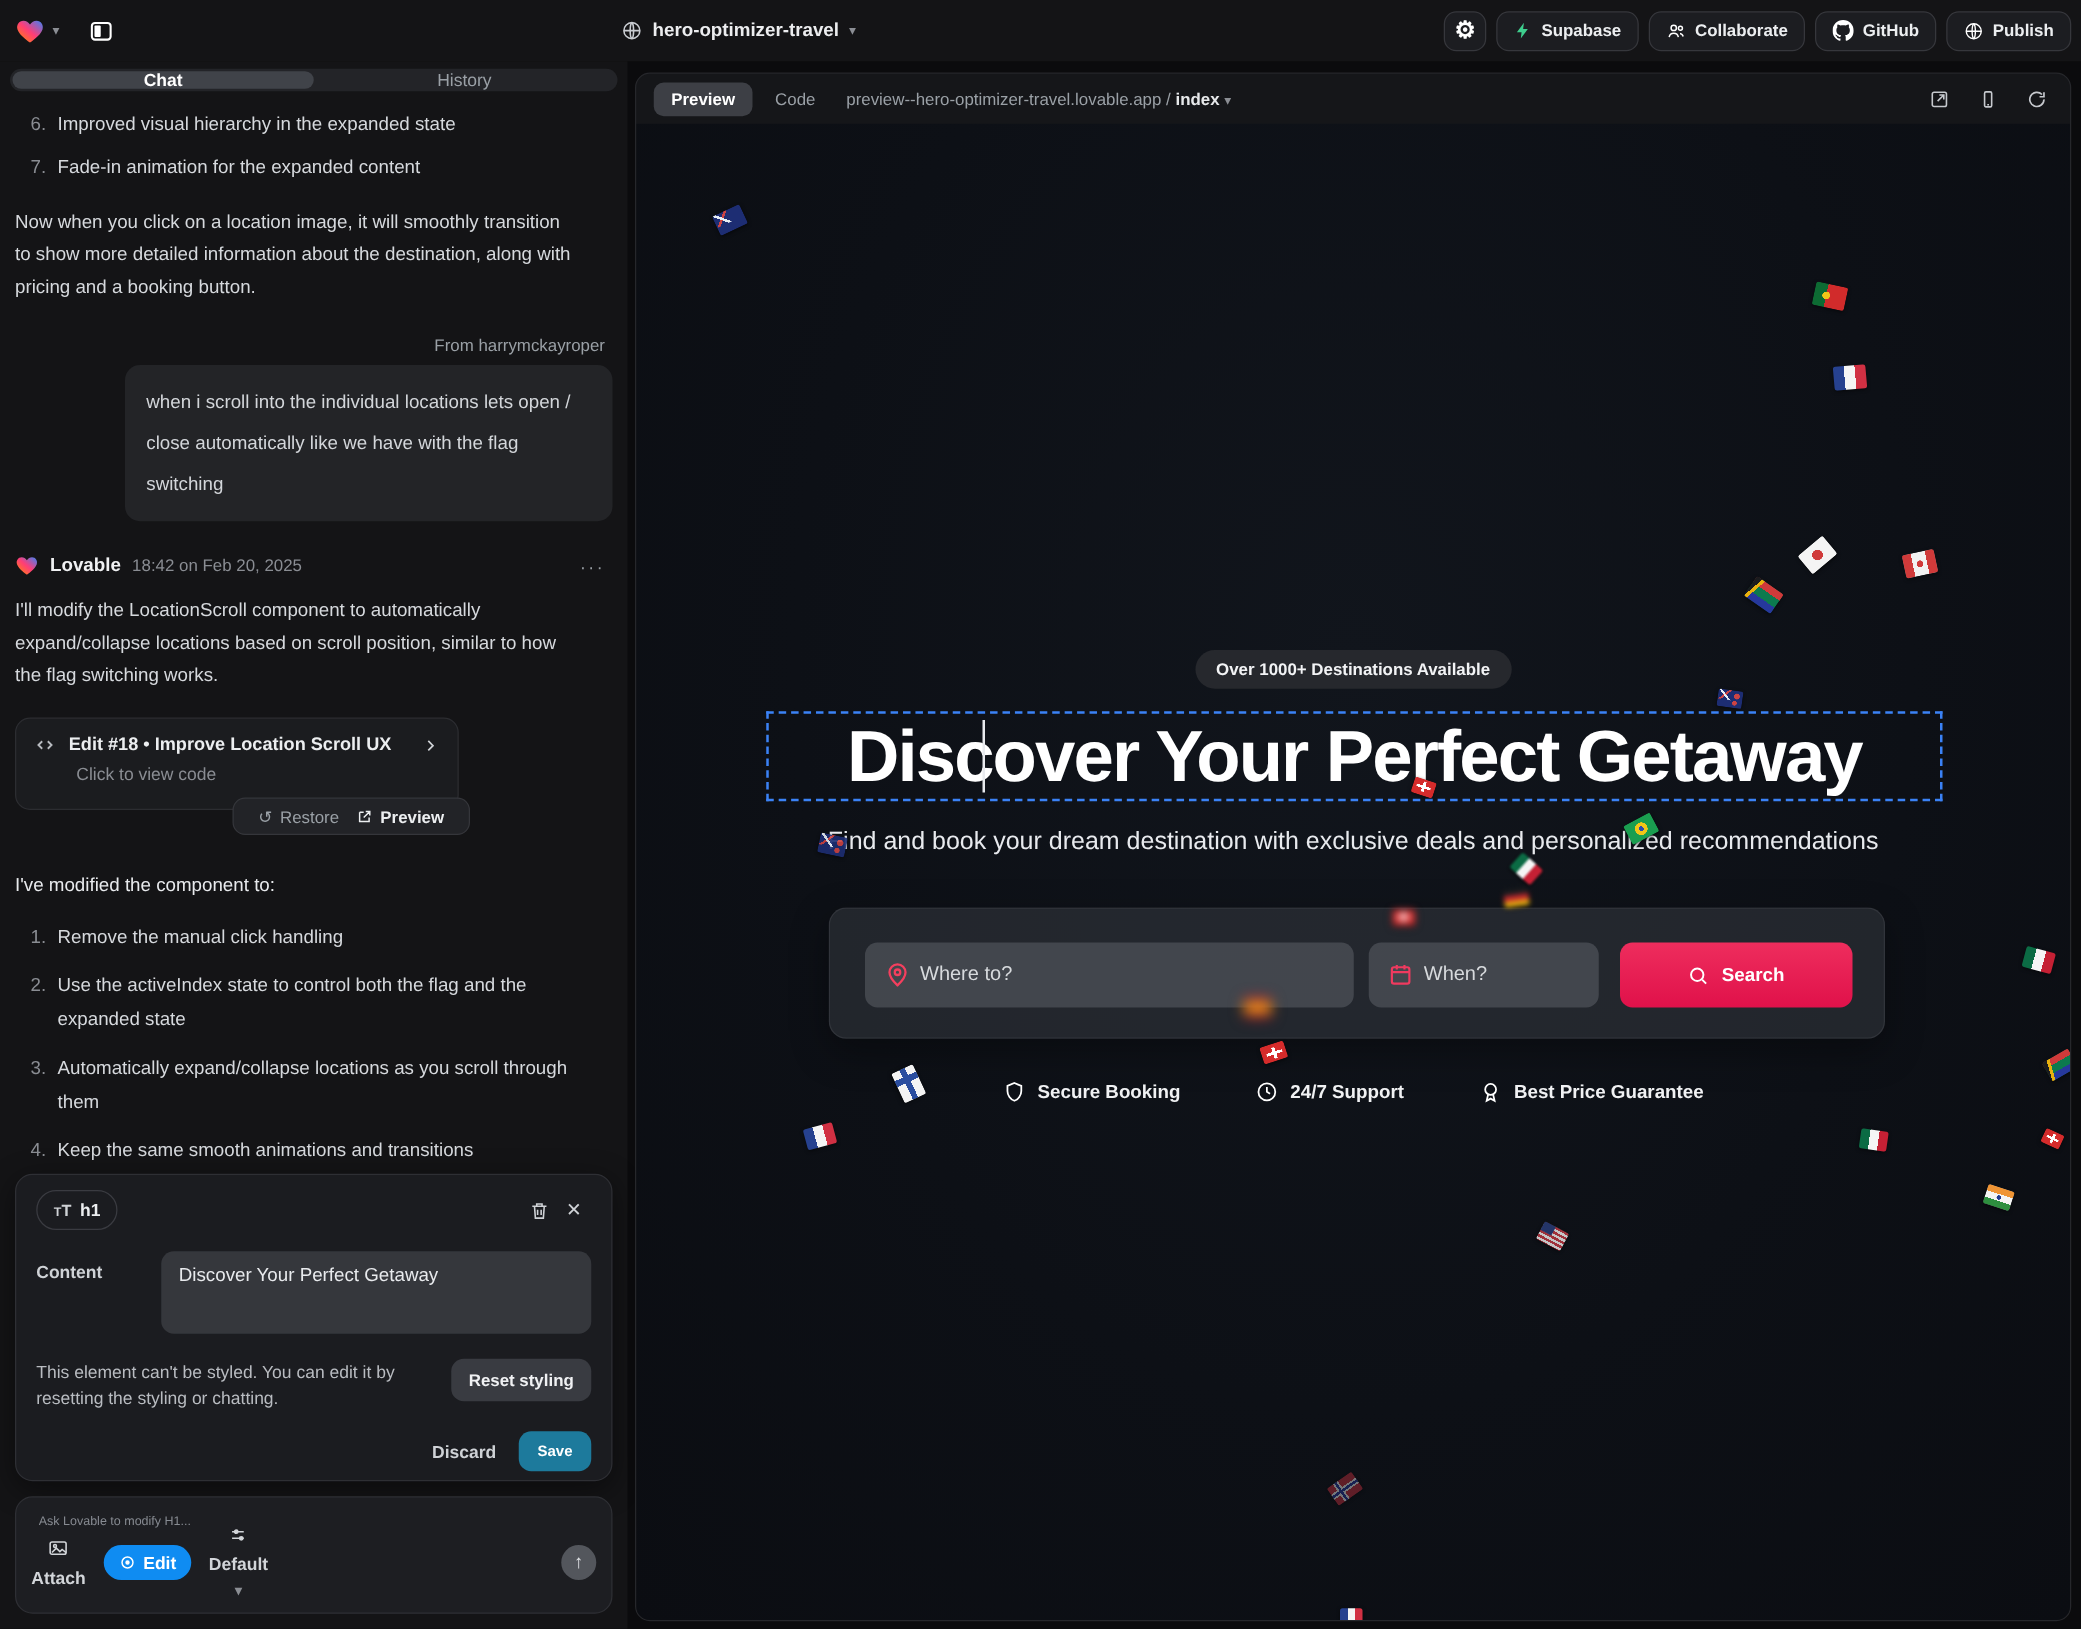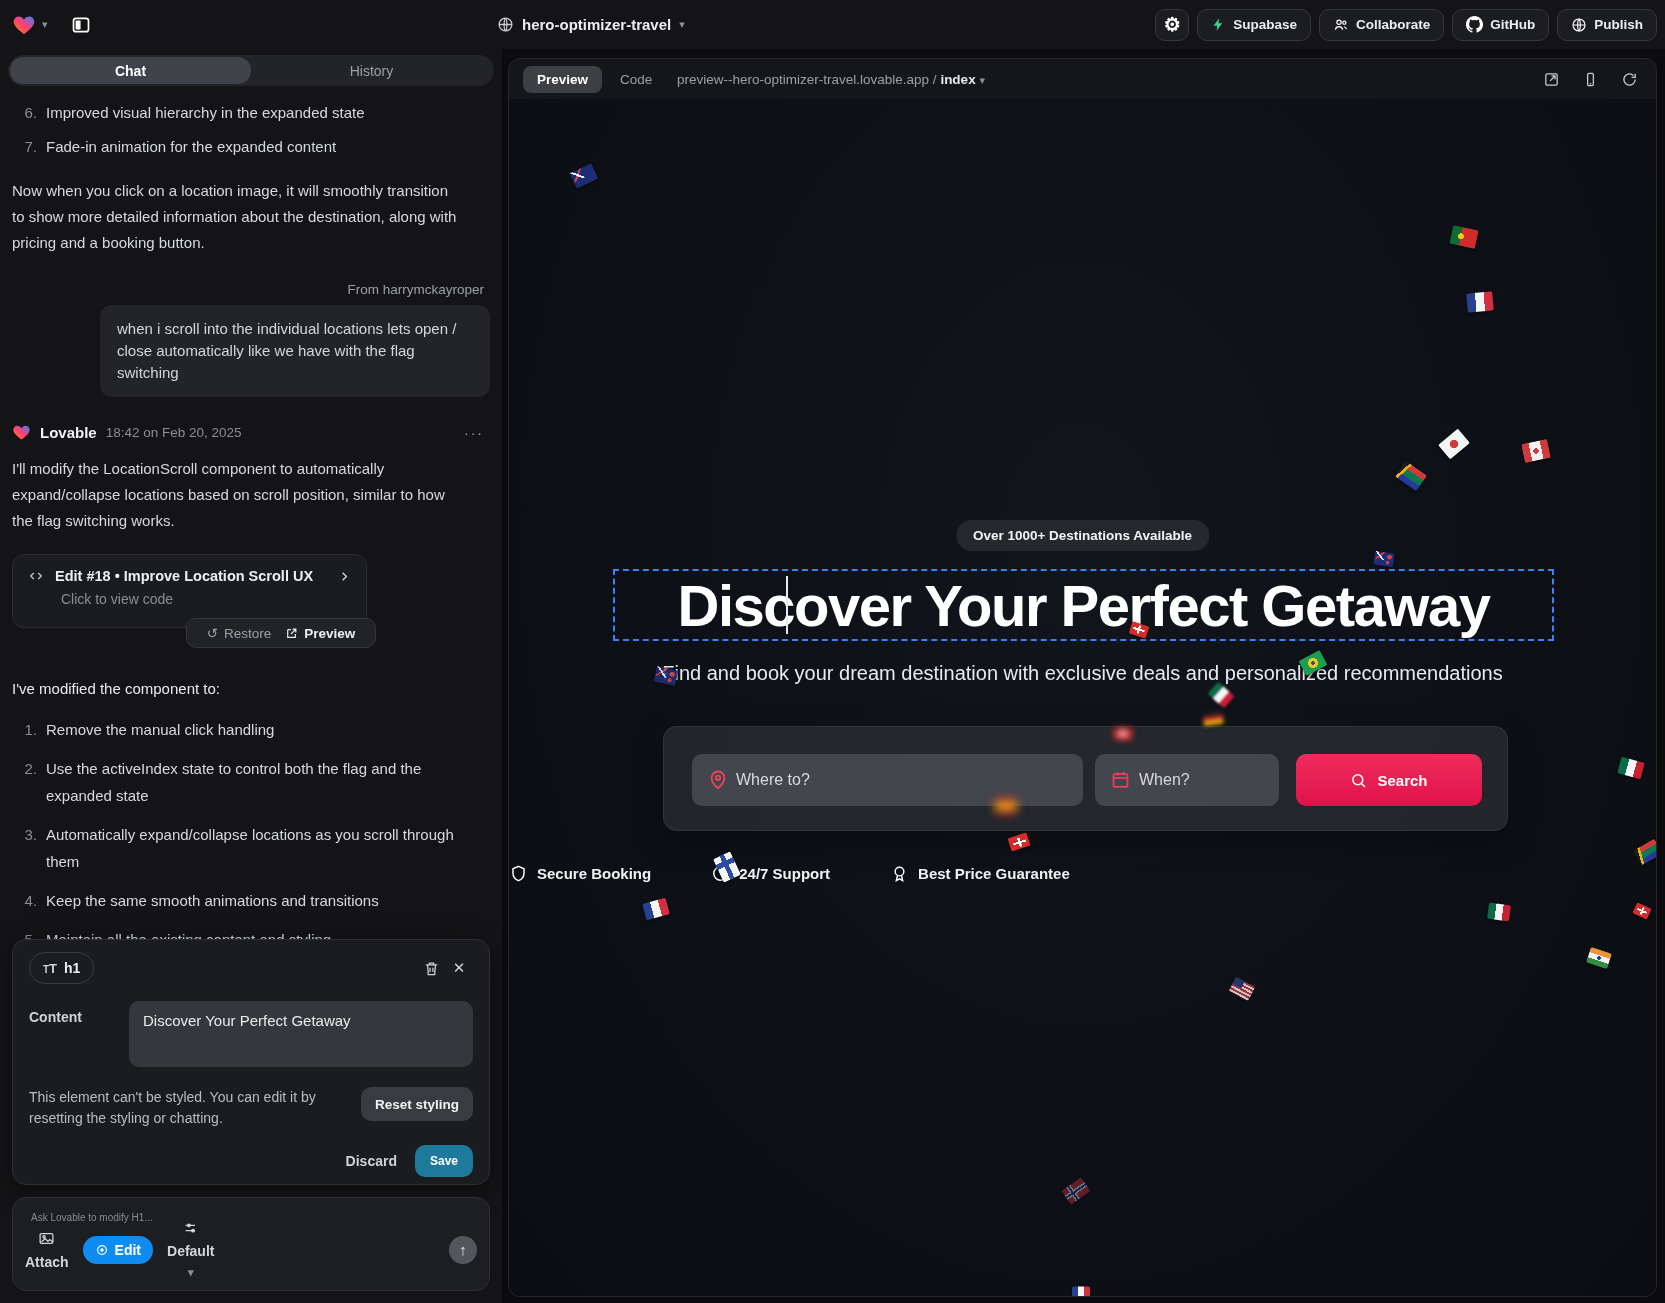--- a/index.html
+++ b/index.html
@@ -19,34 +19,34 @@
   .tb-right { position:absolute; right:8px; top:0; height:49px; display:flex; align-items:center; gap:8px; }
   .tb-btn { height:32px; display:flex; align-items:center; gap:7px; padding:0 13px;
     background:#1c1d21; border:1px solid #36373c; border-radius:10px; color:#eceef0;
     font-size:13.5px; font-weight:700; cursor:pointer; }
   .tb-btn.square { width:34px; padding:0; justify-content:center; }
   .gear-glyph { color:#fff; font-size:19px; line-height:1; }
 
   
   .sidebar { position:absolute; left:0; top:49px; width:502px; height:1254px; background:#141416;
     display:flex; flex-direction:column; }
-  .tabs { margin:6px 8px 0 8px; height:31px; background:#232428; border-radius:16px;
+  .tabs { margin:6px 8px 0 8px; height:18px; background:#232428; border-radius:16px;
     display:flex; padding:2px; }
   .tab { flex:1; border-radius:13px; display:flex; align-items:center; justify-content:center;
     font-size:14px; color:#9aa0a6; cursor:pointer; }
   .tab.active { background:#404349; color:#fff; font-weight:700; }
 
   .chat-scroll { flex:1; overflow:hidden; padding:0 12px; position:relative; color:#d6d9dd; font-size:15px; }
   .numrow { display:flex; margin-top:8px; line-height:26px; }
   .numrow .num { width:34px; text-align:right; color:#8a8d93; padding-right:9px; flex:none; }
   .numrow .txt { color:#d6d9dd; }
   .para { margin:18px 0 0 0; line-height:26px; width:452px; color:#d6d9dd; }
   .fromlabel { margin-top:26px; text-align:right; color:#9aa0a6; font-size:13.5px; padding-right:6px; }
   .bubble { margin:8px 0 0 88px; background:#232427; border-radius:12px; padding:13px 17px;
-    line-height:22px; color:#d3d6da; }
+    line-height:33px; color:#d3d6da; }
   .msghead { margin-top:26px; display:flex; align-items:center; gap:9px; }
   .msghead .heart { width:19px; height:19px; }
   .msghead .who { color:#f0f1f3; font-weight:700; font-size:15px; }
   .msghead .when { color:#8a8d93; font-size:13.5px; }
   .msghead .dots { margin-left:auto; color:#9aa0a6; letter-spacing:2px; font-size:14px; padding-right:6px; cursor:pointer; }
   .editcard { margin-top:20px; width:355px; height:74px; background:#1b1c1f; border:1px solid #2c2d31;
     border-radius:12px; padding:12px 14px; cursor:pointer; }
   .editcard .row1 { display:flex; align-items:center; gap:10px; color:#eceef0; font-size:14.5px; font-weight:700; }
   .editcard .row1 .grow { flex:1; }
   .editcard .row2 { margin:6px 0 0 34px; color:#8a8d93; font-size:14px; }
@@ -125,21 +125,21 @@
   .s-input { position:absolute; top:27px; height:52px; background:rgba(92,96,104,.55); border-radius:10px; }
   .s-input svg { position:absolute; left:15px; top:15px; }
   .s-input input { position:absolute; left:44px; top:0; right:10px; height:52px; background:transparent;
     border:none; outline:none; color:#e3e5e8; font-size:16px; font-family:"Liberation Sans",sans-serif; }
   .s-input input::placeholder { color:#d7dadd; }
   .s-where { left:28px; width:391px; }
   .s-when { left:431px; width:184px; }
   .search-btn { position:absolute; left:632px; top:27px; width:186px; height:52px; border-radius:10px;
     background:linear-gradient(180deg,#ee2d5d,#e0114a); display:flex; align-items:center; justify-content:center;
     gap:10px; color:#fff; font-size:15px; font-weight:700; cursor:pointer; }
-  .features { position:absolute; top:765px; left:0; width:100%; display:flex; justify-content:flex-start; gap:60px; }
+  .features { position:absolute; top:765px; left:0; width:100%; display:flex; justify-content:center; gap:60px; }
   .feature { display:flex; align-items:center; gap:9px; color:#f0f1f3; font-size:15px; font-weight:700; }
 
   
   .flag { position:absolute; border-radius:2px; box-shadow:0 1px 3px rgba(0,0,0,.5); background-repeat:no-repeat; }
   .flag.fr { background-image:linear-gradient(90deg,#26418f 33.4%,#f5f5f5 33.4% 66.7%,#d13043 66.7%); }
   .flag.mx { background-image:linear-gradient(90deg,#0b6b44 33.4%,#f5f5f5 33.4% 66.7%,#c52034 66.7%); }
   .flag.de { background-image:linear-gradient(180deg,#1a1b1e 33.4%,#c0272d 33.4% 66.7%,#e8b10e 66.7%); }
   .flag.es { background-image:linear-gradient(180deg,#c52034 25%,#e8b10e 25% 75%,#c52034 75%); }
   .flag.jp { background-color:#f4f4f4; background-image:radial-gradient(circle at 50% 50%,#d03a3a 0 26%,transparent 27%); }
   .flag.ch { background-color:#d52b2b;

